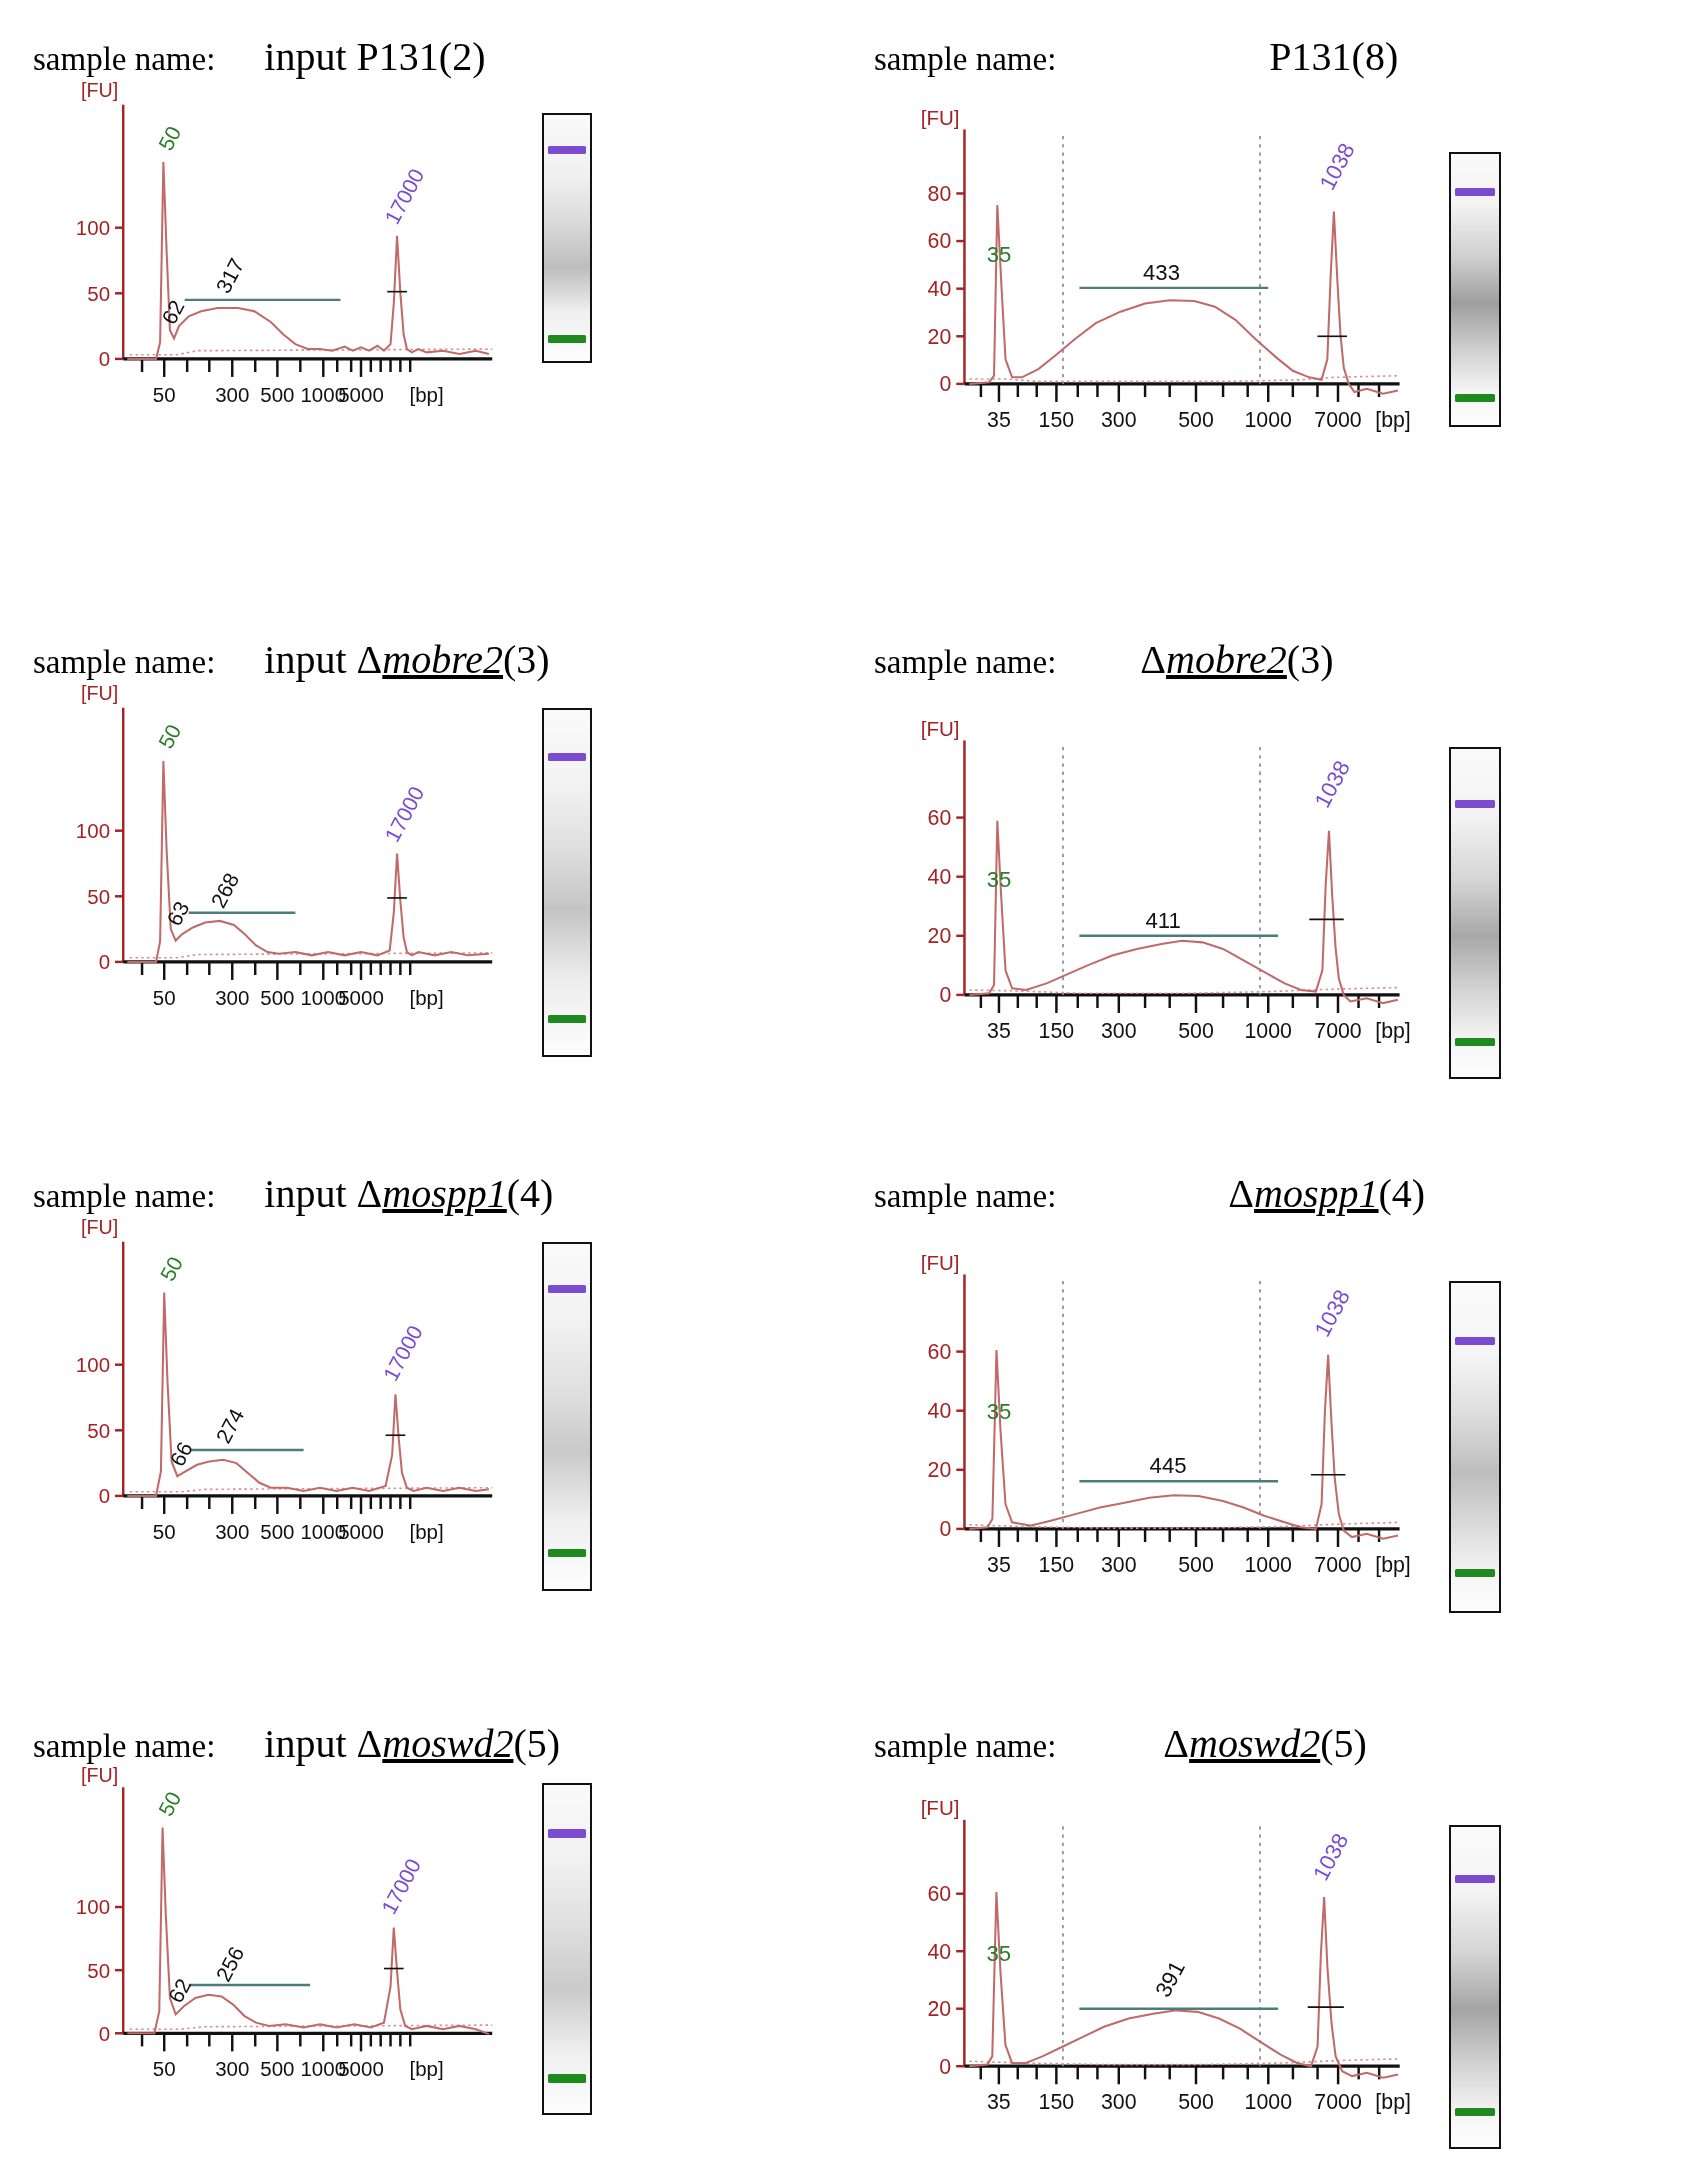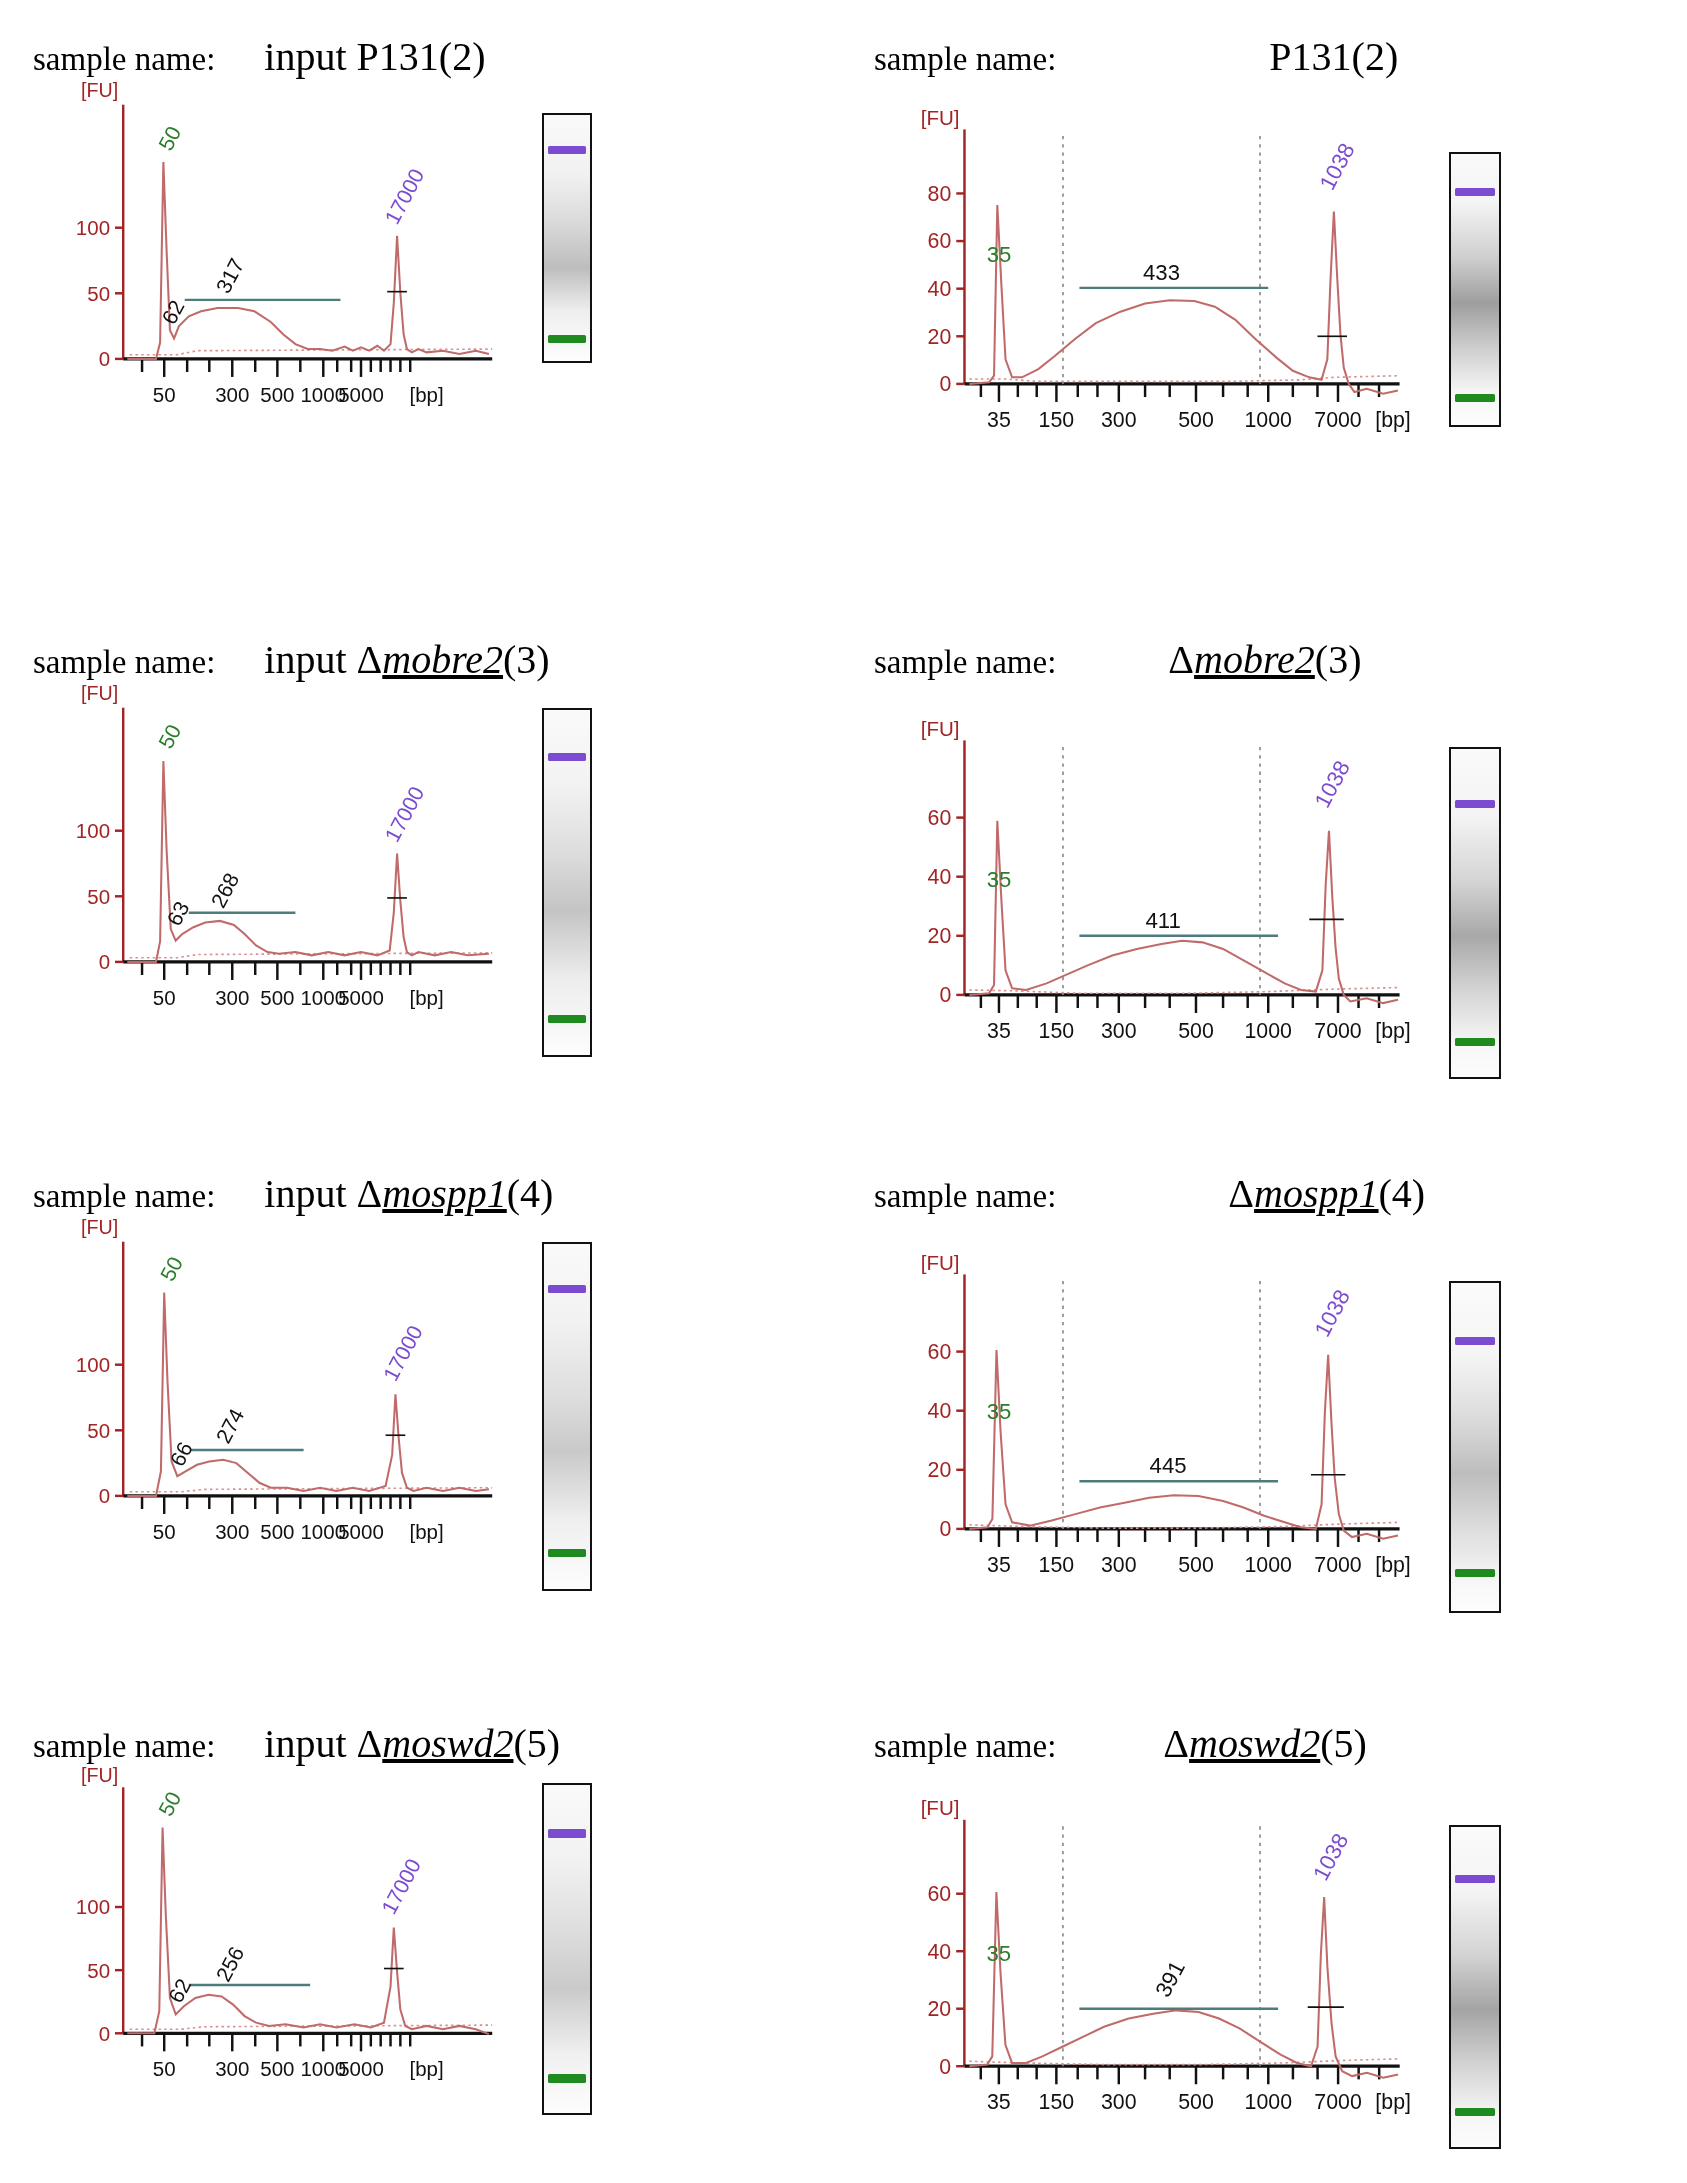--- a/index.html
+++ b/index.html
@@ -95,21 +95,21 @@
         <div class="gelgrad" style="top:0;bottom:0;background:linear-gradient(to bottom,#fafafa 0%,#f0f0f0 25%,#d8d8d8 45%,#bdbdbd 62%,#efefef 80%,#fdfdfd 100%);"></div>
         <div class="band purple" style="top:31px;"></div>
         <div class="band green" style="top:220px;"></div>
       </div>
     </div>
   </div>
 
   <div class="panel" style="left:874px;top:33px;width:788px;height:509px;">
     <div class="hdr">
       <span class="lbl">sample name:</span>
-      <span class="nm" style="margin-left:213px;">P131(2)</span>
+      <span class="nm" style="margin-left:213px;">P131(8)</span>
     </div>
     <div class="plotwrap" style="margin-top:33px;">
       <svg width="575" height="353" viewBox="0 0 700 430">
         <line x1="110" y1="20" x2="110" y2="330" stroke="#a32424" stroke-width="3"></line>
         <line x1="110" y1="330" x2="640" y2="330" stroke="#111" stroke-width="4"></line>
         <g stroke="#a32424" stroke-width="3">
           <line x1="100" y1="330" x2="110" y2="330"></line>
           <line x1="100" y1="272" x2="110" y2="272"></line>
           <line x1="100" y1="214" x2="110" y2="214"></line>
           <line x1="100" y1="156" x2="110" y2="156"></line>
@@ -232,21 +232,21 @@
         <div class="gelgrad" style="top:0;bottom:0;background:linear-gradient(to bottom,#fafafa 0%,#f2f2f2 22%,#dcdcdc 42%,#c4c4c4 58%,#ededed 78%,#fdfdfd 100%);"></div>
         <div class="band purple" style="top:43px;"></div>
         <div class="band green" style="top:305px;"></div>
       </div>
     </div>
   </div>
 
   <div class="panel" style="left:874px;top:636px;width:788px;height:509px;">
     <div class="hdr">
       <span class="lbl">sample name:</span>
-      <span class="nm" style="margin-left:112px;">Δ<i>mobre2</i>(3)</span>
+      <span class="nm" style="margin-left:84px;">Δ<i>mobre2</i>(3)</span>
     </div>
     <div class="plotwrap" style="margin-top:41px;">
       <svg width="575" height="353" viewBox="0 0 700 430">
         <line x1="110" y1="20" x2="110" y2="330" stroke="#a32424" stroke-width="3"></line>
         <line x1="110" y1="330" x2="640" y2="330" stroke="#111" stroke-width="4"></line>
         <g stroke="#a32424" stroke-width="3">
           <line x1="100" y1="330" x2="110" y2="330"></line>
           <line x1="100" y1="258" x2="110" y2="258"></line>
           <line x1="100" y1="186" x2="110" y2="186"></line>
           <line x1="100" y1="114" x2="110" y2="114"></line>

